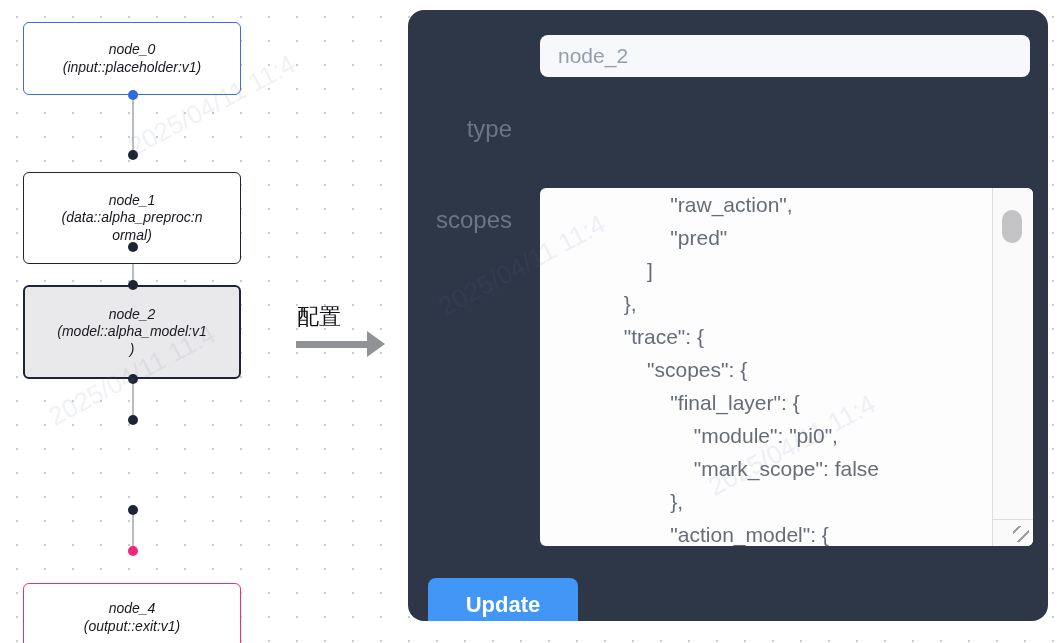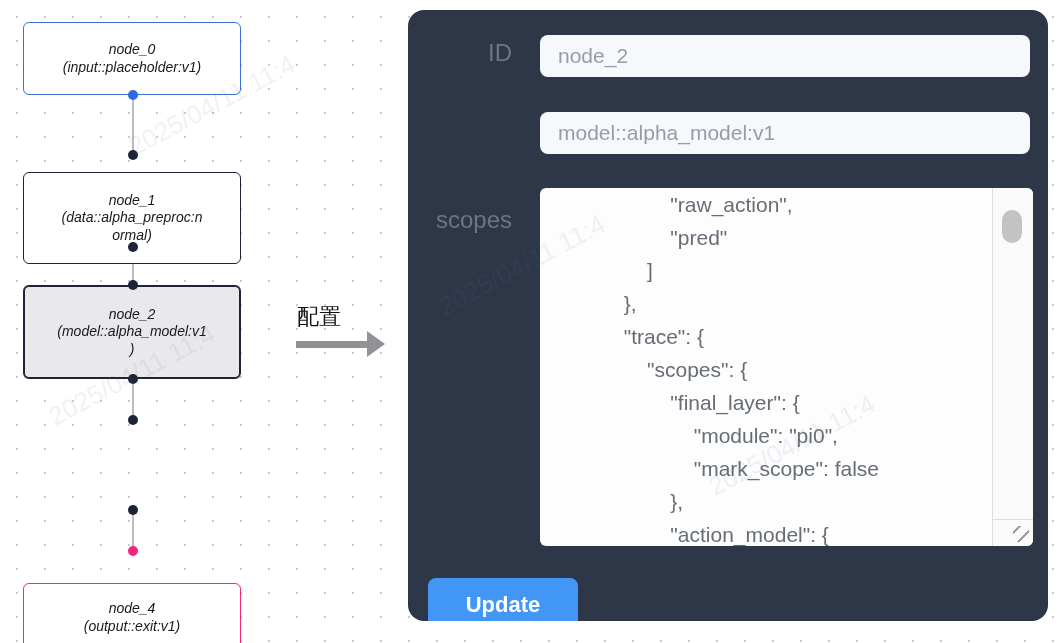--- a/index.html
+++ b/index.html
@@ -80,23 +80,22 @@
   <div class="port" style="top:374px"></div>
   <div class="port" style="top:415px"></div>
   <div class="port" style="top:505px"></div>
   <div class="port port-pink" style="top:546px"></div>
 
   <div class="arrow-label">配置</div>
   <div class="arrow-shaft"></div>
   <div class="arrow-head"></div>
 
   <div class="panel">
-    <div class="field-label" style="top:29px">ID</div>
     <input style="top: 25px;" value="node_2">
-    <input style="top: 102px;" value="model::alpha_model:v1">
+    <div class="field-label" style="top:105px">type</div>
     <div class="field-label" style="top:196px">scopes</div>
 
     <div class="config-box">
       <pre>                      "raw_action",
                       "pred"
                   ]
               },
               "trace": {
                   "scopes": {
                       "final_layer": {

